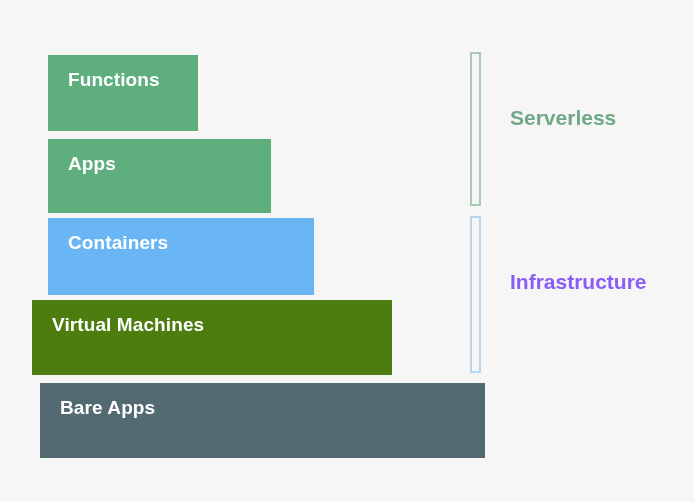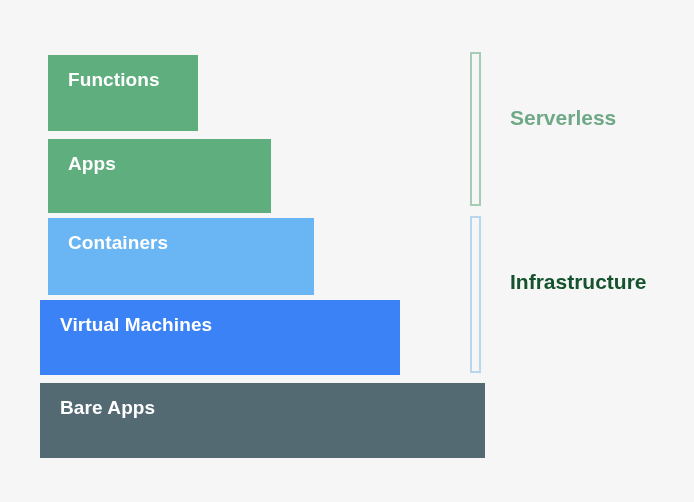--- a/index.html
+++ b/index.html
@@ -34,21 +34,21 @@
     font-weight: bold;
     font-size: 19px;
     letter-spacing: 0.1px;
     white-space: nowrap;
     line-height: 22px;
   }
 
   .bar-functions { left: 48px;  top: 55px;  width: 150px; height: 76px;  background: #5fae7e; }
   .bar-apps      { left: 48px;  top: 139px; width: 223px; height: 74px;  background: #5fae7e; }
   .bar-containers{ left: 32px;  top: 218px; width: 266px; height: 77px;  background: #6ab5f4; margin-left: 16px; }
-  .bar-vms       { left: 40px;  top: 300px; width: 360px; height: 75px;  background: #3b82f6; }
+  .bar-vms       { left: 32px;  top: 300px; width: 360px; height: 75px;  background: #4d7c0f; }
   .bar-baremetal { left: 40px;  top: 383px; width: 445px; height: 75px;  background: #546a73; }
 
   
   .bracket {
     position: absolute;
     left: 470px;
     width: 9px;
     box-sizing: border-box;
     border-left: 2px solid currentColor;
     border-top: 2px solid currentColor;
@@ -81,21 +81,21 @@
     font-weight: bold;
     white-space: nowrap;
     line-height: 24px;
   }
   .group-label-serverless {
     top: 106px;
     color: #6fa887;
   }
   .group-label-infrastructure {
     top: 270px;
-    color: #14532d;
+    color: #8b5cf6;
   }
 </style>
 </head>
 <body>
 
 <div id="stage">
 
   <div class="bar bar-functions">
     <span class="bar-label">Functions</span>
   </div>

